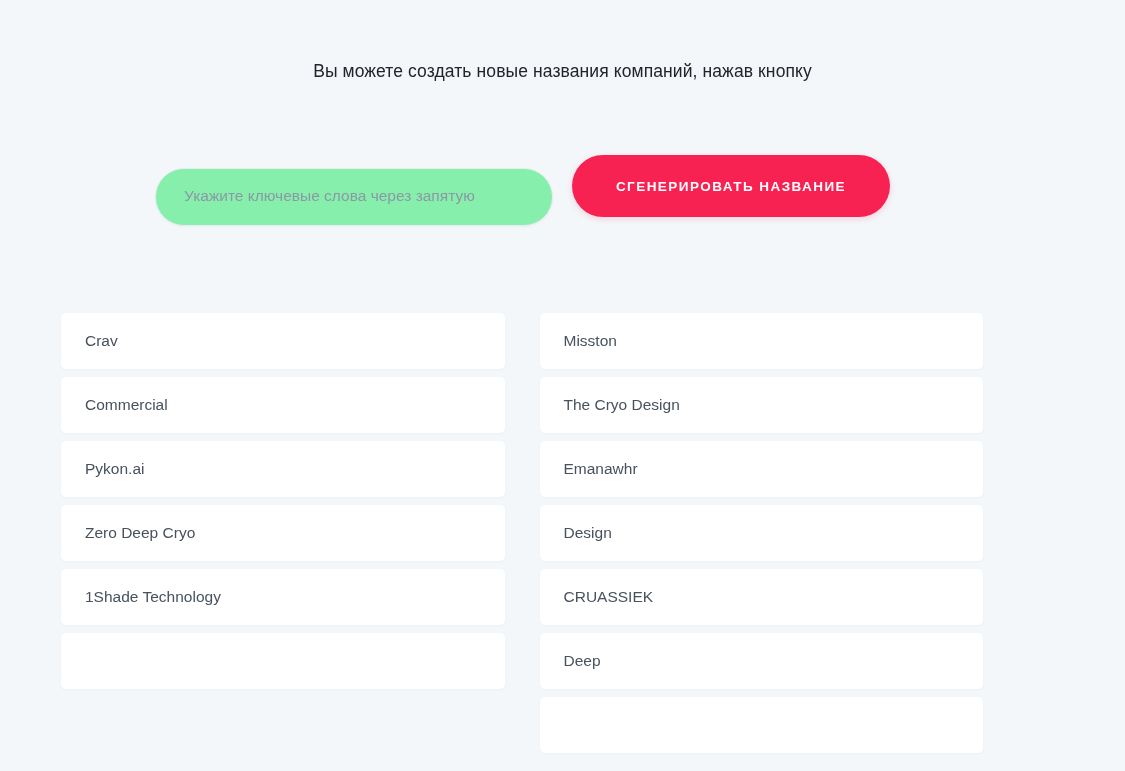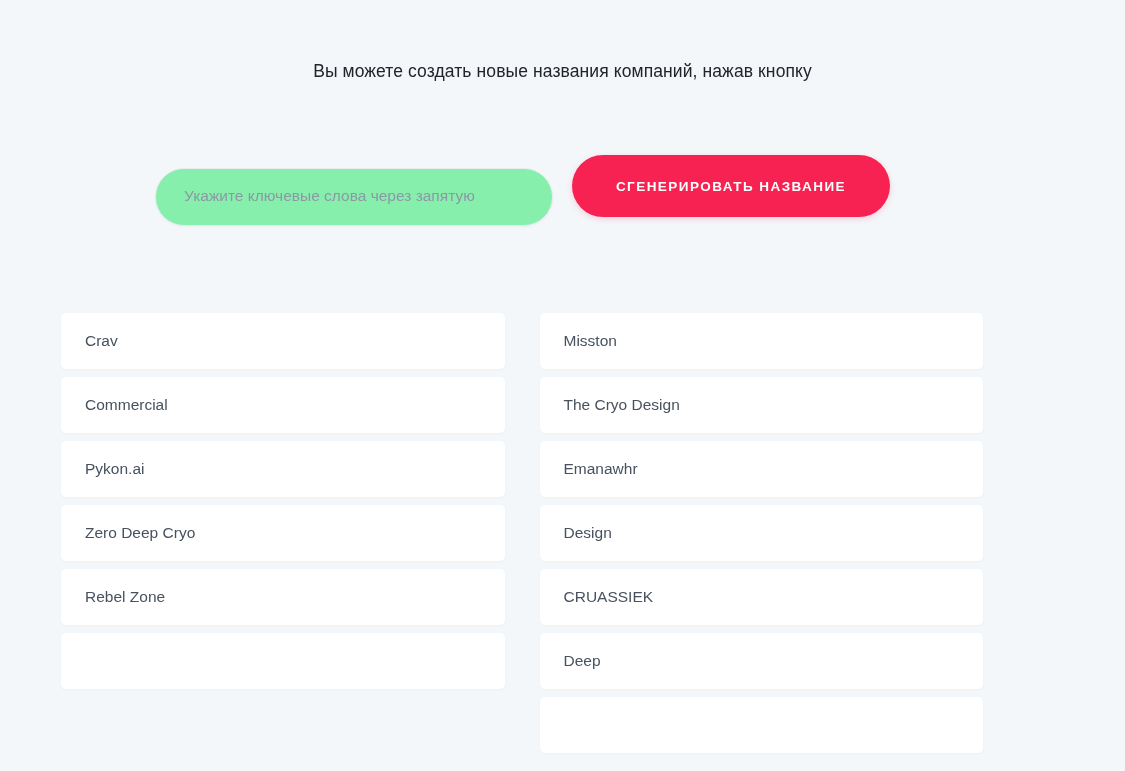--- a/index.html
+++ b/index.html
@@ -133,21 +133,21 @@
     <button class="generate-button">СГЕНЕРИРОВАТЬ НАЗВАНИЕ</button>
   </div>
 
   <div class="results">
 
     <div class="result-column">
       <div class="result-item">Crav</div>
       <div class="result-item">Commercial</div>
       <div class="result-item">Pykon.ai</div>
       <div class="result-item">Zero Deep Cryo</div>
-      <div class="result-item">Rebel Zone</div>
+      <div class="result-item">1Shade Technology</div>
       <div class="result-item"></div>
     </div>
 
     <div class="result-column">
       <div class="result-item">Misston</div>
       <div class="result-item">The Cryo Design</div>
       <div class="result-item">Emanawhr</div>
       <div class="result-item">Design</div>
       <div class="result-item">CRUASSIEK</div>
       <div class="result-item">Deep</div>

